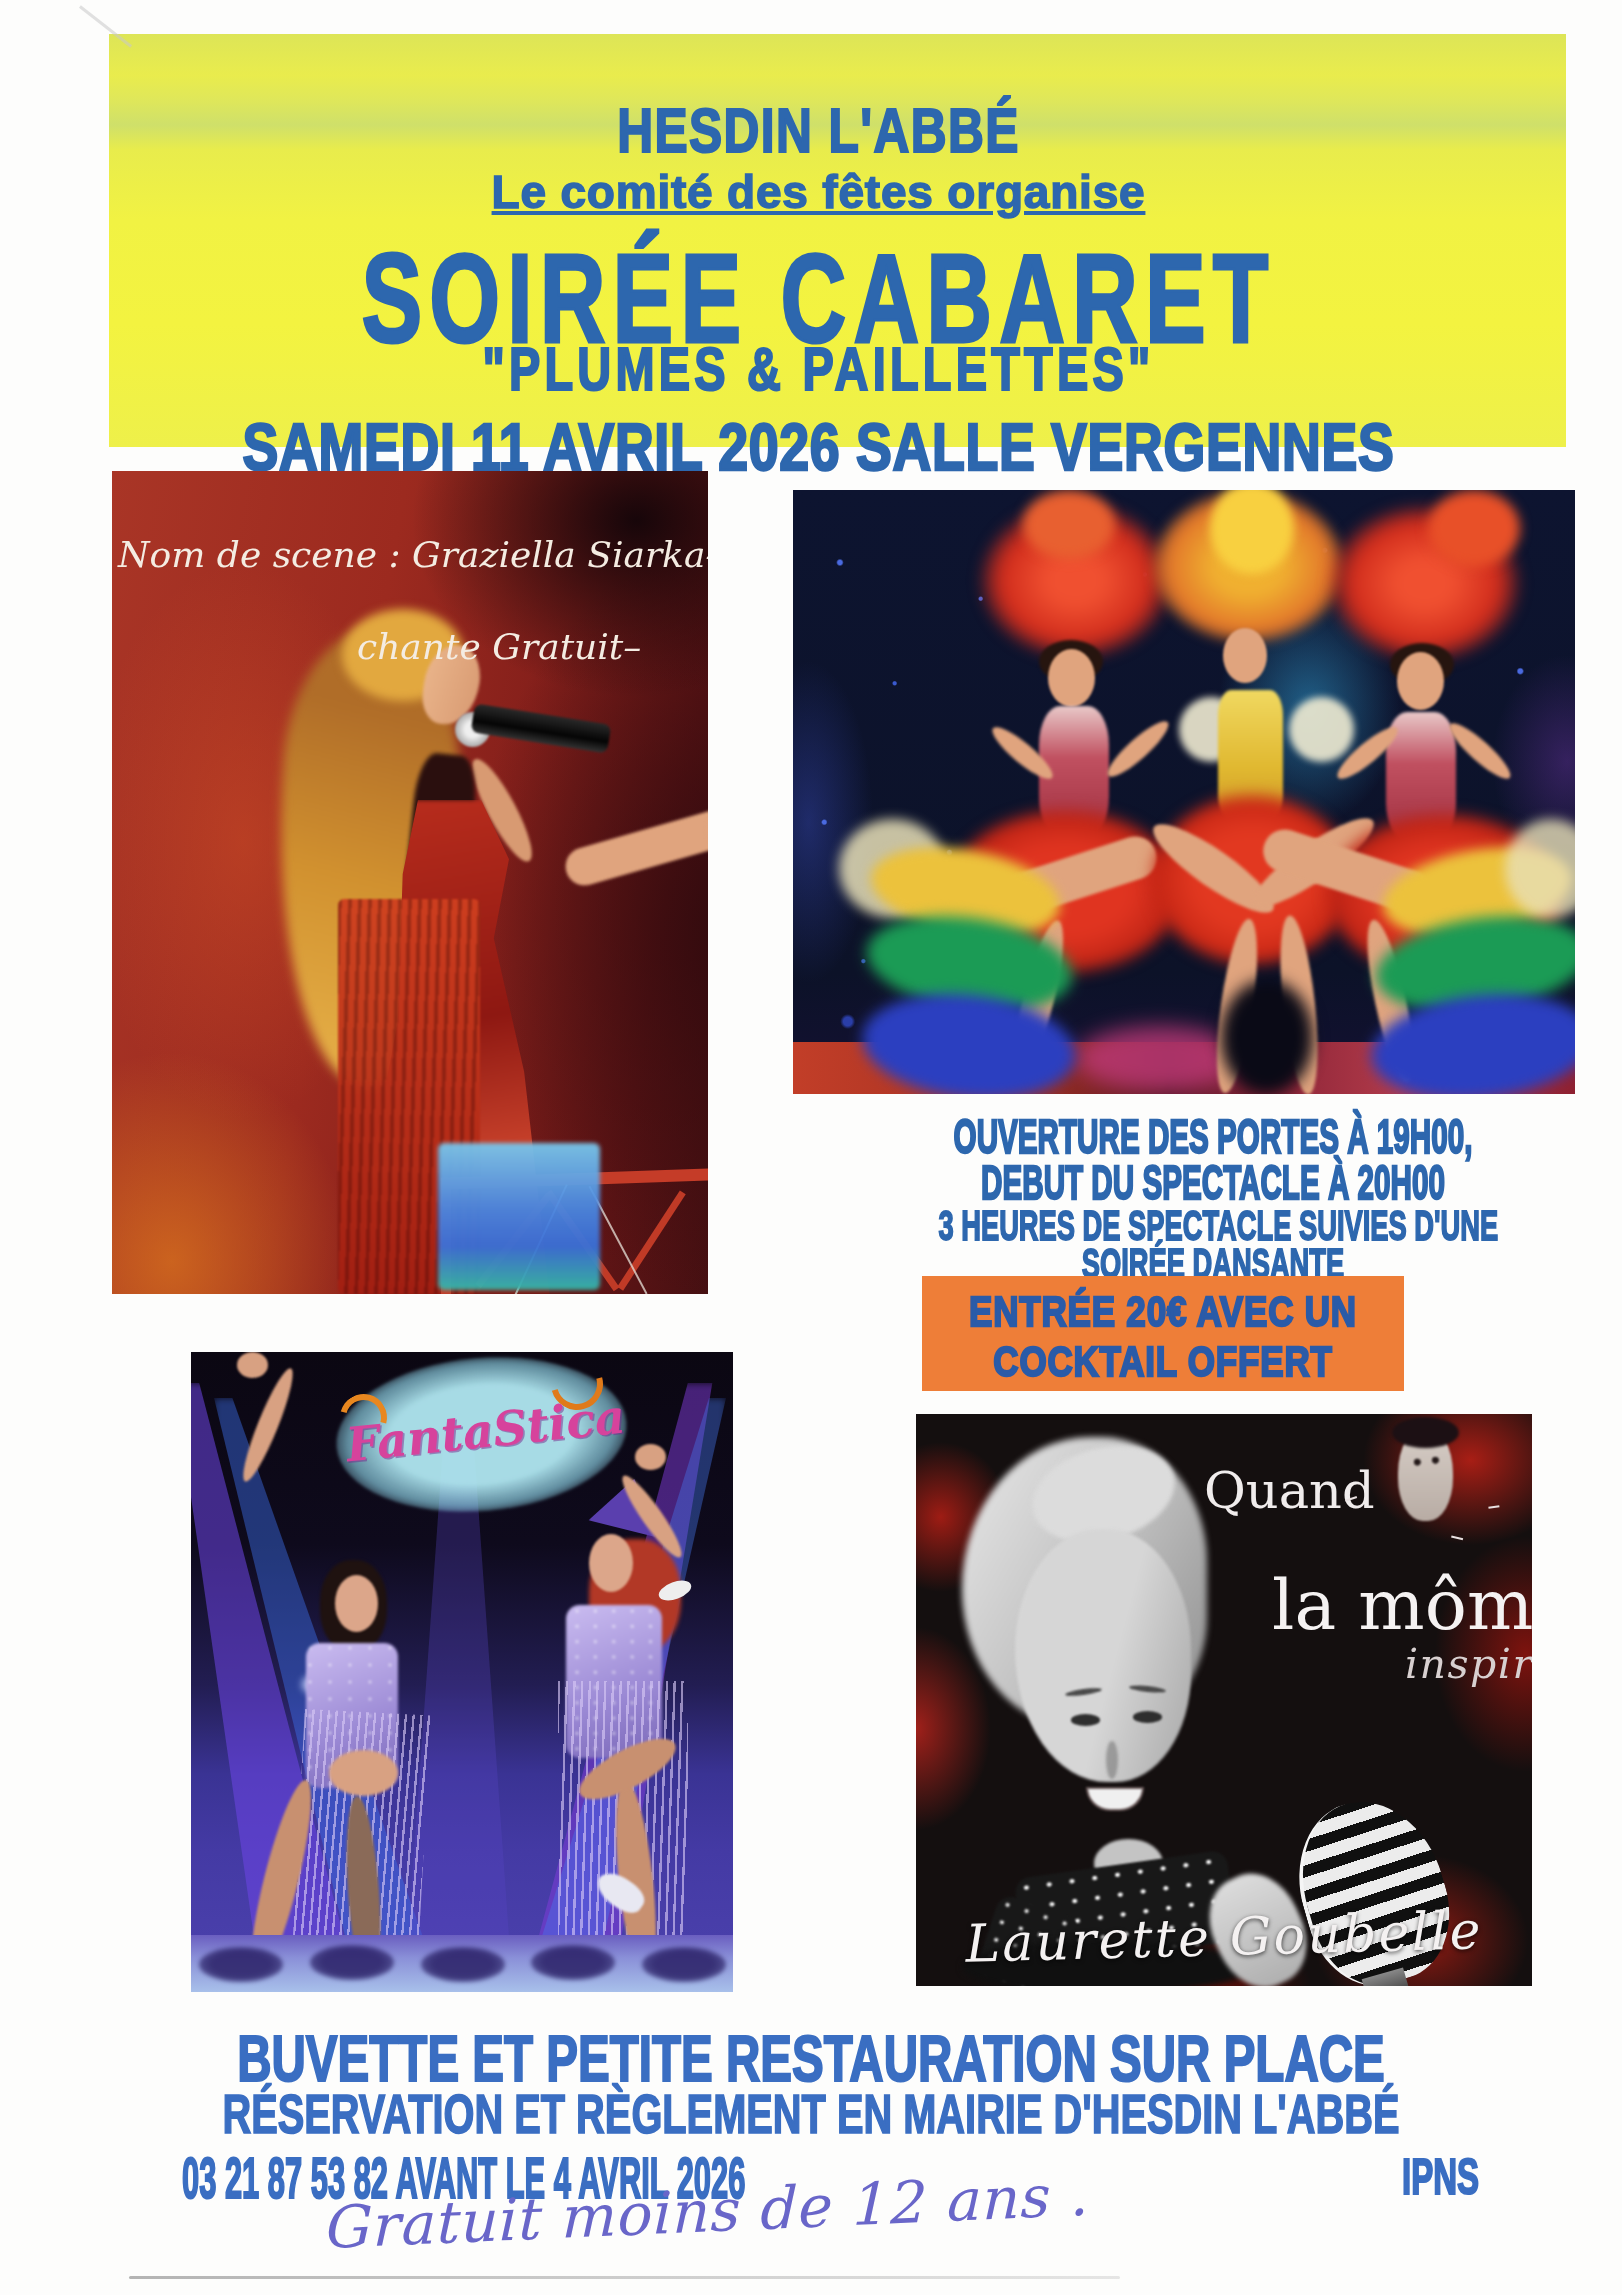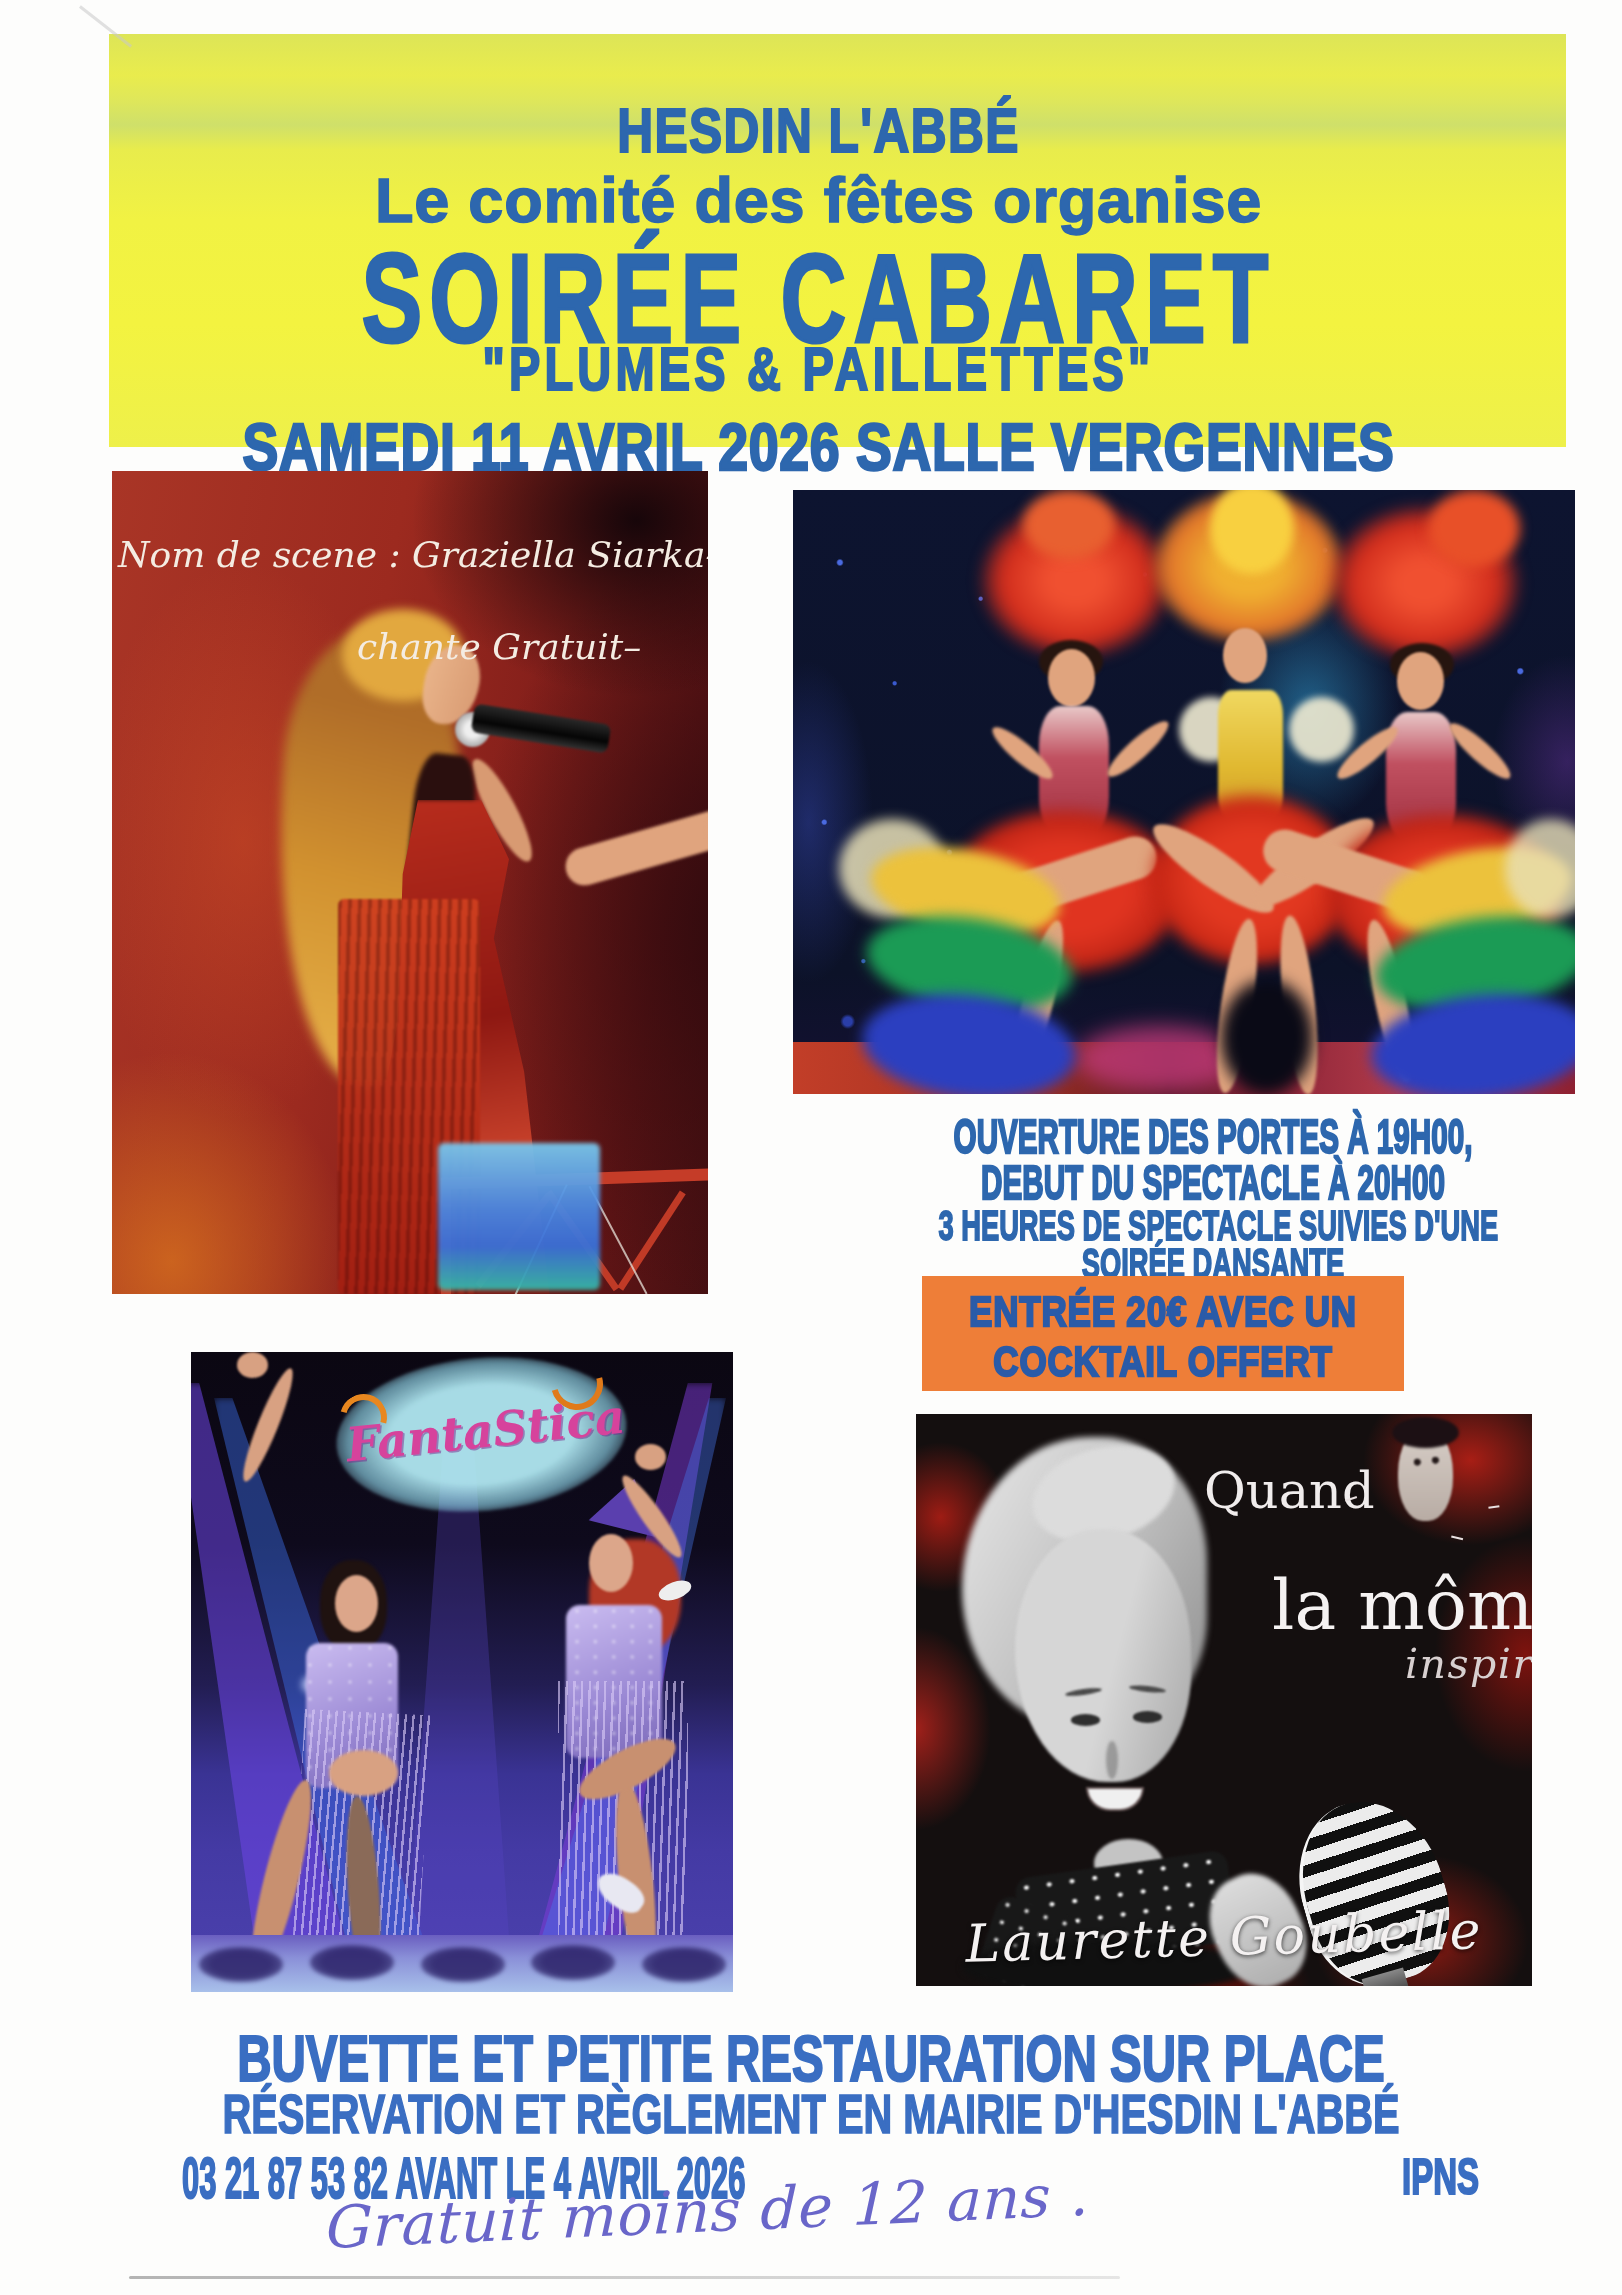--- a/index.html
+++ b/index.html
@@ -24,21 +24,21 @@
   .fringe{background:repeating-linear-gradient(92deg, rgba(215,200,245,.75) 0 2.3px, rgba(215,200,245,0) 2.3px 7.7px);}
 </style>
 </head>
 <body>
 
 <div class="page">
 
   <div class="abs" style="left:109px;top:34px;width:1457px;height:413px;
               background:linear-gradient(180deg,#dde557 0%,#e9ec4d 10%,#dfe75a 16%,#cfe06a 22%,#e8ec4c 28%,#f1f243 45%,#f3f340 70%,#eef04a 100%);">
     <div class="t blue s25 abs ctr" style="top:64px;right:38px;font-size:54px;letter-spacing:1.5px;transform:scale(0.92,1.18);transform-origin:center top;">HESDIN L'ABBÉ</div>
-    <div class="t blue s2 abs ctr" style="top:135px;right:38px;font-size:63px;letter-spacing:0.8px;">Le comité des fêtes organise</div>
+    <div class="t blue s2 abs ctr" style="top:135px;right:38px;font-size:46px;letter-spacing:0.8px;text-decoration:underline;">Le comité des fêtes organise</div>
     <div class="t blue s3 abs ctr" style="top:200px;right:38px;font-size:99px;letter-spacing:7.7px;transform:scale(0.92,1.28);transform-origin:center top;">SOIRÉE CABARET</div>
     <div class="t blue s25 abs ctr" style="top:305px;right:38px;font-size:51px;letter-spacing:4.6px;transform:scale(0.92,1.18);transform-origin:center top;">"PLUMES &amp; PAILLETTES"</div>
     <div class="t blue s3 abs ctr" style="top:381px;right:38px;font-size:61px;letter-spacing:0.8px;transform:scale(0.88,1.08);transform-origin:center top;">SAMEDI 11 AVRIL 2026 SALLE VERGENNES</div>
   </div>
   <div class="abs" style="left:73px;top:24.5px;width:65px;height:3.1px;background:#c9c9c9;opacity:.55;transform:rotate(38deg);"></div>
 
   <div class="photo" style="left:112px;top:471px;width:596px;height:823px;
               background:
                 radial-gradient(ellipse 321px 253px at 88% 6%, rgba(18,5,9,.95), rgba(18,5,9,0) 70%),
                 radial-gradient(ellipse 367px 536px at 104% 55%, rgba(44,9,13,.85), rgba(44,9,13,0) 72%),

